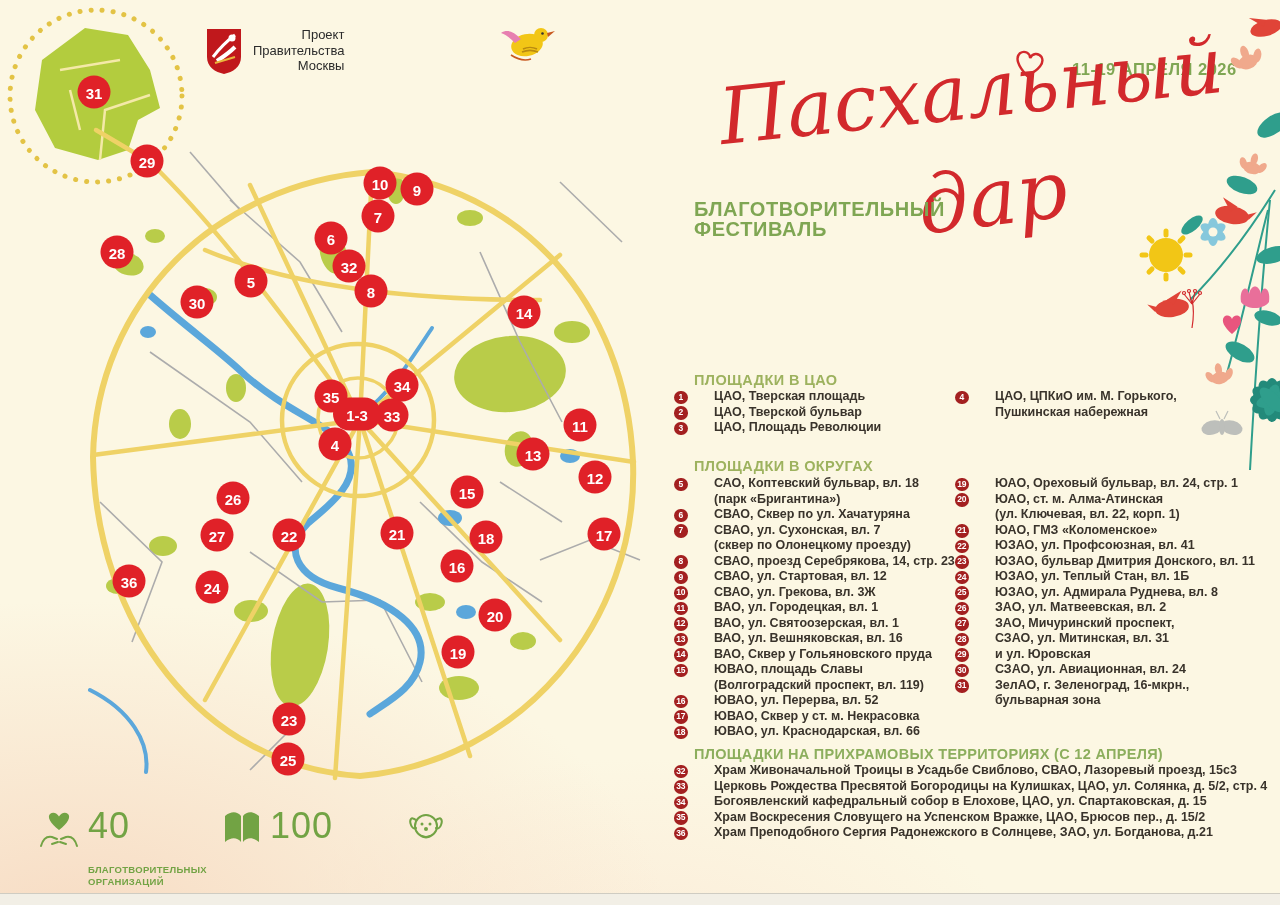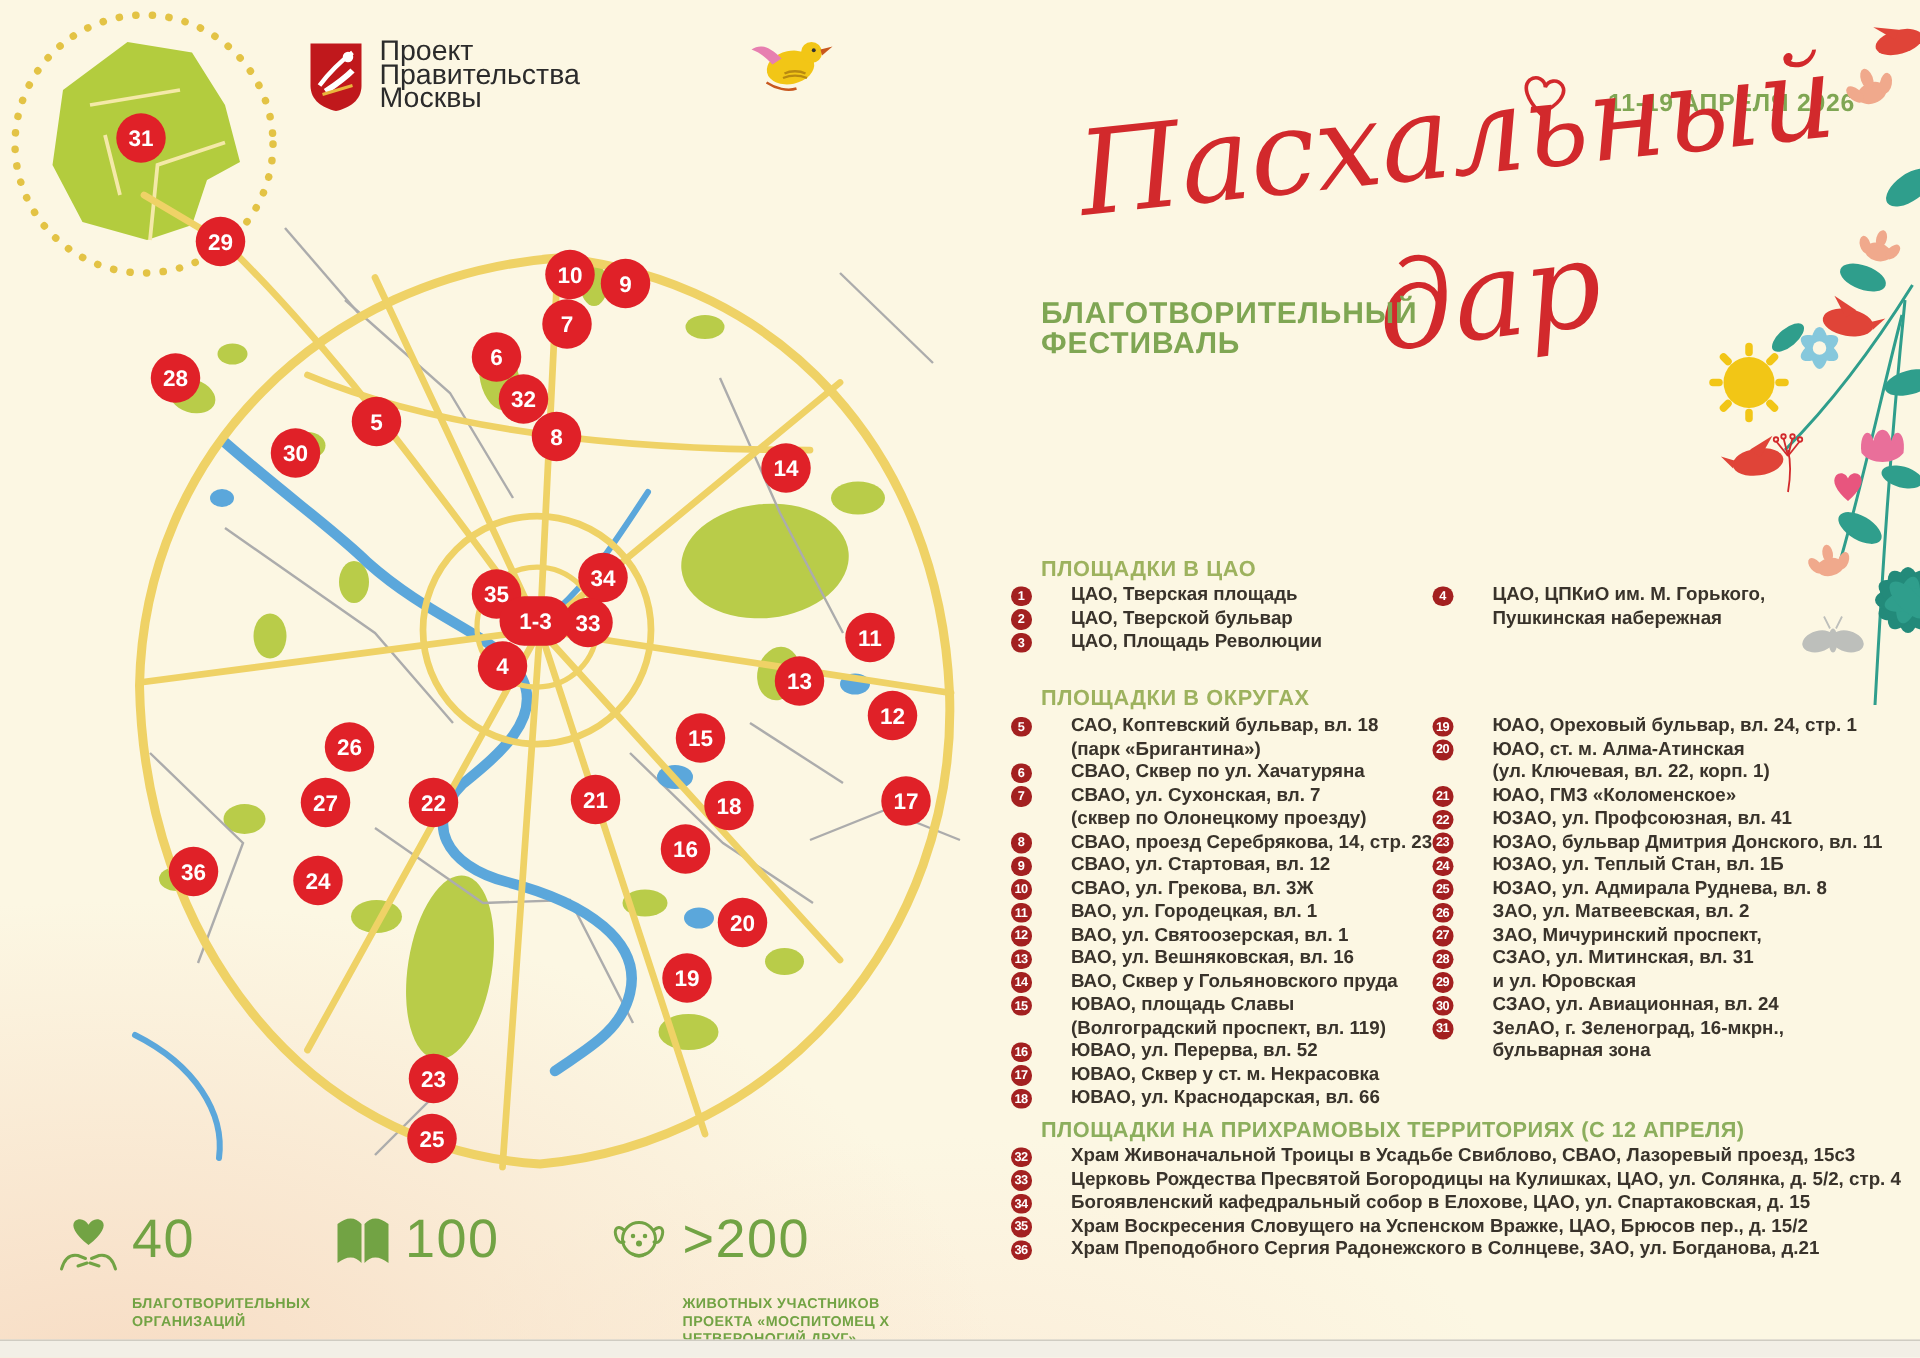--- a/index.html
+++ b/index.html
@@ -6,21 +6,21 @@
   .poster{
     position:relative;width:1280px;height:905px;overflow:hidden;
     font-family:"Liberation Sans",sans-serif;
     background:
       radial-gradient(ellipse 950px 520px at 6% 102%, #f7dcc4 0%, rgba(247,220,196,0) 62%),
       radial-gradient(ellipse 700px 400px at 50% 108%, #fbecd8 0%, rgba(251,236,216,0) 55%),
       #fcf7e3;
   }
   .abs{position:absolute;}
   
-  .logo-text{font-size:19px;line-height:15.5px;color:#2b2b2b;}
+  .logo-text{font-size:13px;line-height:15.5px;color:#2b2b2b;text-align:right;}
   .date-badge{font-size:16.5px;font-weight:bold;color:#7fa653;letter-spacing:.5px;white-space:nowrap;}
   .subtitle{font-size:20px;font-weight:bold;color:#7fa653;line-height:19.5px;letter-spacing:.6px;}
   .script-title{font-family:"DejaVu Serif",serif;font-style:italic;color:#d2292c;line-height:1;}
   .t1{font-size:78px;transform:rotate(-6deg);}
   .t2{font-size:80px;transform:rotate(-7deg);}
   
   .main-heading{font-size:17.5px;font-weight:bold;color:#d2292c;letter-spacing:.4px;}
   .sec-heading{font-size:14.5px;font-weight:bold;color:#9db25e;letter-spacing:.4px;}
   .temple-heading{font-size:14.5px;font-weight:bold;color:#8cae5d;letter-spacing:.3px;}
   .vlist{display:flex;flex-direction:column;}
@@ -683,21 +683,17 @@
     <g stroke="#72a344" stroke-width="2" fill="none" stroke-linecap="round">
       <circle cx="21" cy="18" r="11"></circle>
       <path d="M11 12 C6 8 4 12 6 17 C7 20 9 21 11 20"></path>
       <path d="M31 12 C36 8 38 12 36 17 C35 20 33 21 31 20"></path>
       <path d="M17 28 C19 30 23 30 25 28"></path>
     </g>
     <circle cx="17" cy="16" r="1.5" fill="#72a344"></circle>
     <circle cx="25" cy="16" r="1.5" fill="#72a344"></circle>
     <circle cx="21" cy="21" r="2" fill="#72a344"></circle>
   </svg>
-  <div>
-    <div class="stat-value">&gt;200</div>
-    <div class="stat-label" style="width:170px">ЖИВОТНЫХ УЧАСТНИКОВ ПРОЕКТА «МОСПИТОМЕЦ Х ЧЕТВЕРОНОГИЙ ДРУГ»</div>
-  </div>
 </div>
 
 <div class="abs bottom-strip"></div>
 
 </div>
 
 </body></html>

